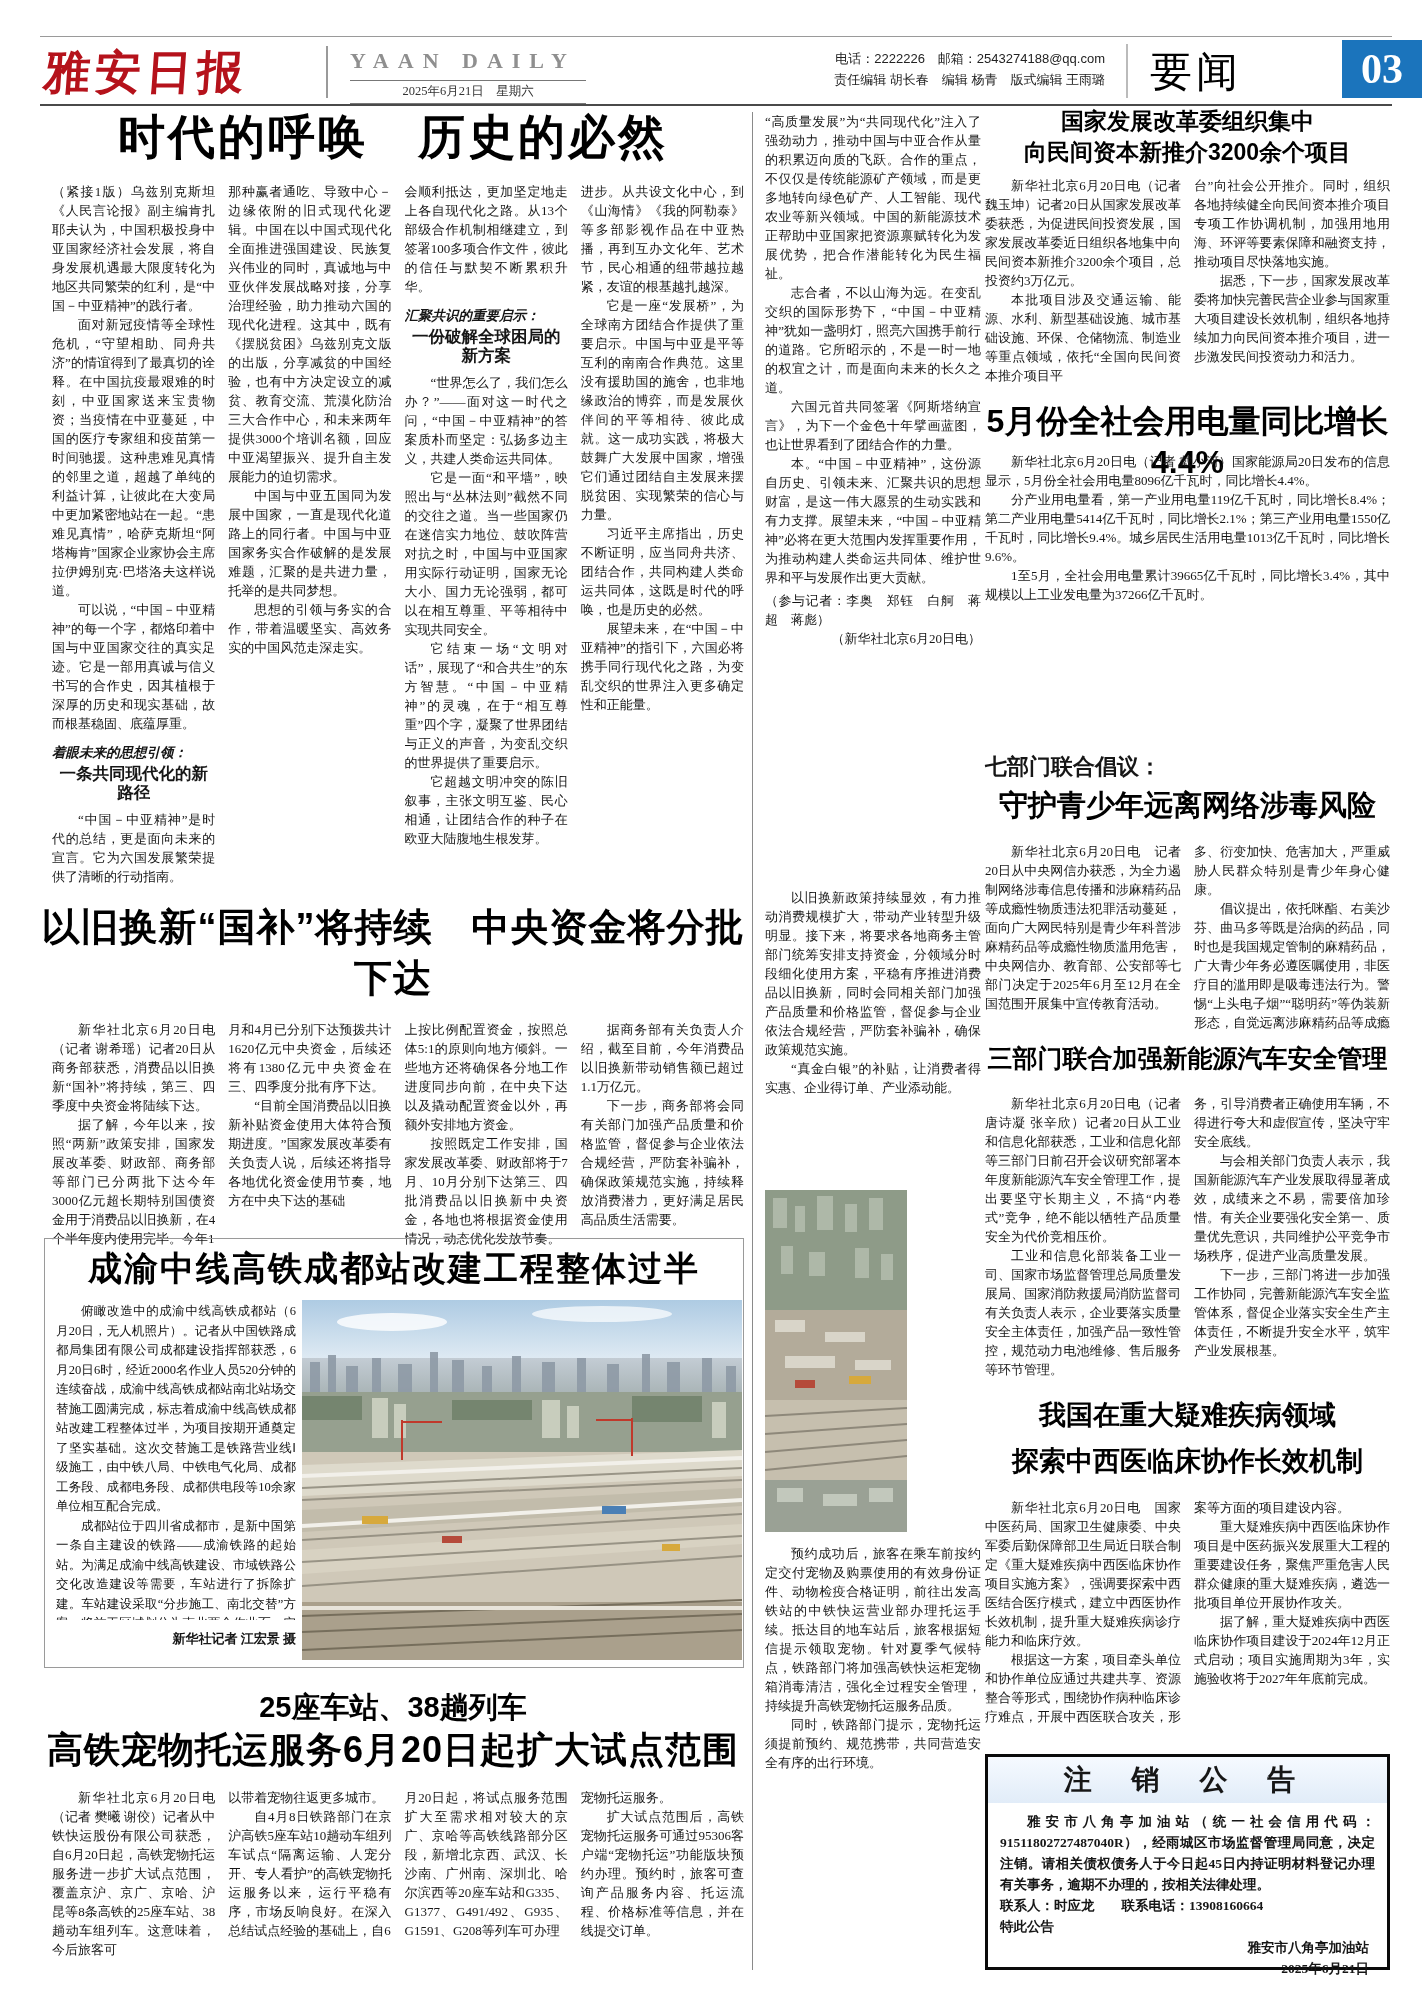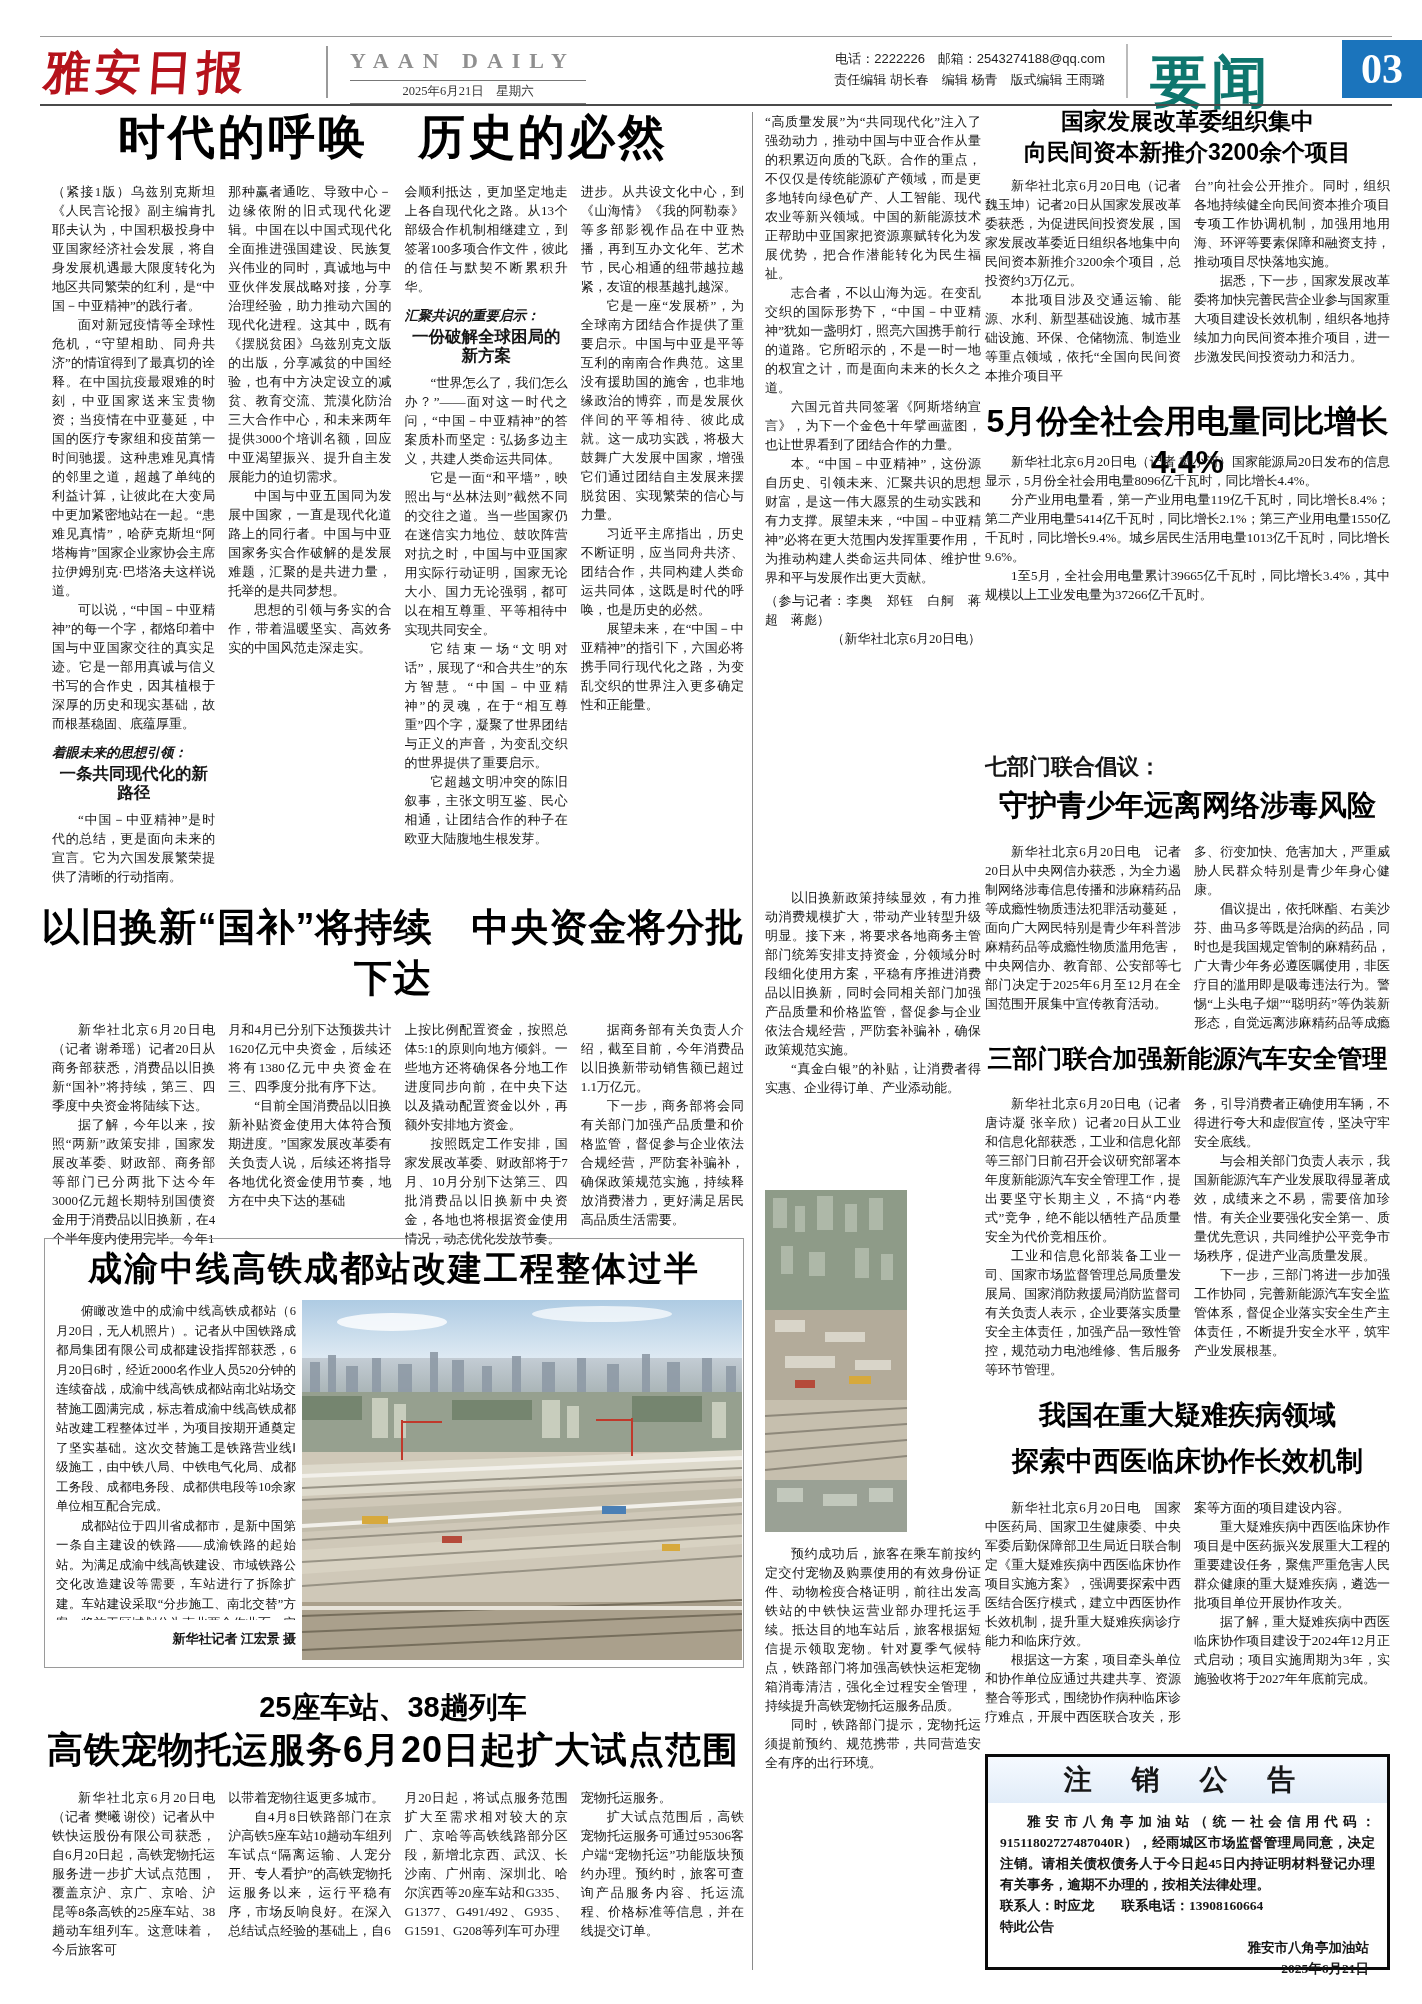--- a/index.html
+++ b/index.html
@@ -12,21 +12,21 @@
         font-weight:900;font-size:46px;color:#b5121b;letter-spacing:5px;transform:skewX(-4deg);}
   .mh-div{left:326px;top:46px;width:2px;height:52px;background:#9a9a9a;}
   .english{left:350px;top:48px;font-family:"Liberation Serif",serif;font-size:22px;
            color:#8f8f8f;letter-spacing:9px;font-weight:700;}
   .dateline{left:350px;top:80px;width:236px;font-size:12.5px;color:#333;
             border-top:1px solid #777;border-bottom:1px solid #777;padding:2px 0 3px 0;text-align:center;}
   .contact{left:600px;top:48px;width:505px;text-align:right;font-size:13px;color:#222;line-height:21px;
            font-family:"Liberation Sans",sans-serif;}
   .sec-div{left:1126px;top:44px;width:2px;height:54px;background:#bbb;}
   .section{left:1150px;top:44px;font-family:"Liberation Sans",sans-serif;
-           font-weight:700;font-size:57px;letter-spacing:4px;color:#0f766e;}
+           font-weight:400;font-size:42px;letter-spacing:4px;color:#000000;}
   .pagenum{left:1342px;top:40px;width:80px;height:58px;background:#1b74bc;color:#fff;
            font-family:"Liberation Serif",serif;font-weight:900;font-size:42px;
            display:flex;align-items:center;justify-content:center;}
   .headrule{left:40px;top:104px;width:1352px;height:0;border-top:2px solid #4a4a4a;}
   .vdivider{left:752px;top:112px;width:0;height:1858px;border-left:1px solid #8a8a8a;}
   
   .hl{font-family:"Liberation Sans",sans-serif;font-weight:900;color:#000;text-align:center;}
   .body-cols{display:flex;gap:13px;}
   .col{flex:1;text-align:justify;font-size:13px;line-height:19px;overflow:hidden;}
   .col p{margin:0;text-indent:2em;}

